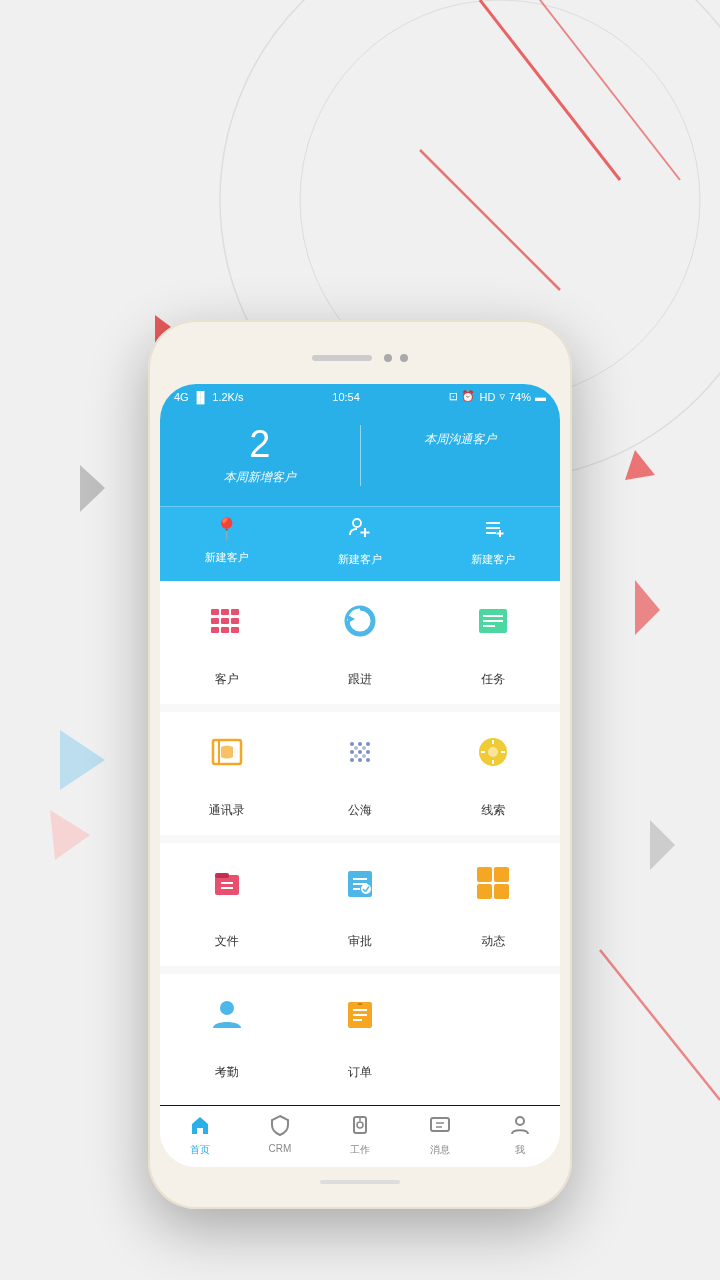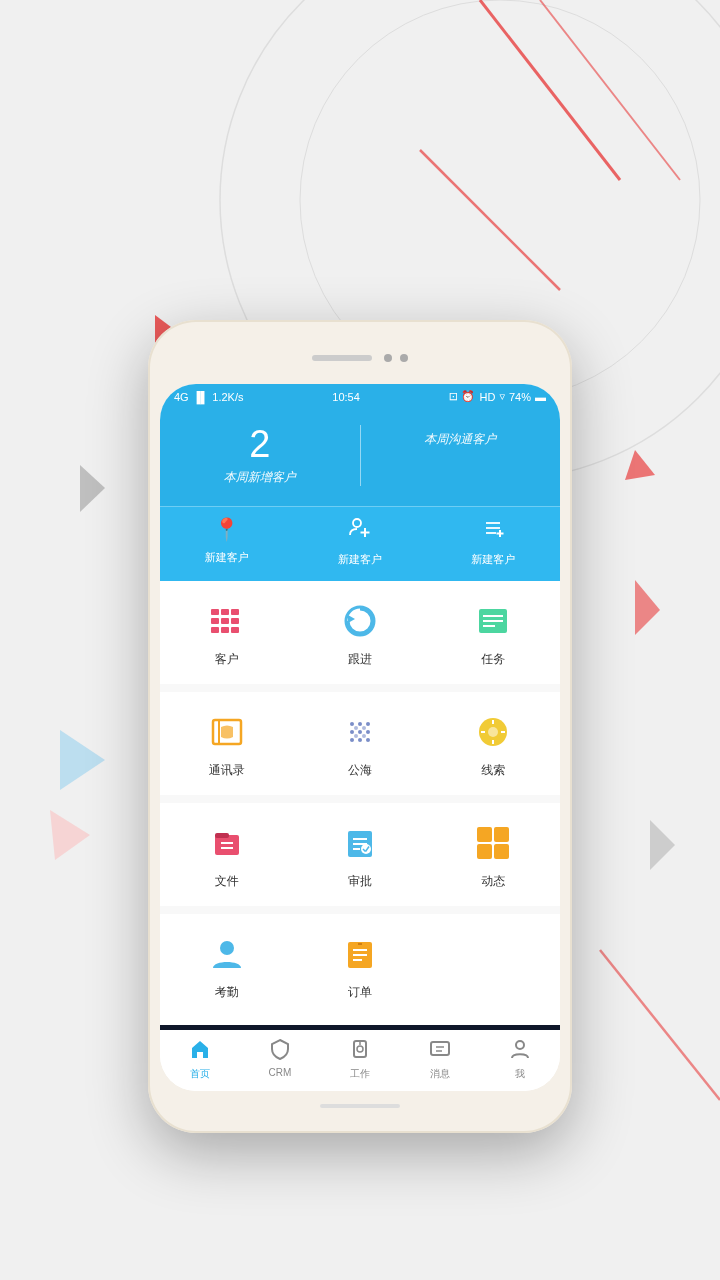--- a/index.html
+++ b/index.html
@@ -115,20 +115,21 @@
       display: grid;
       grid-template-columns: repeat(3, 1fr);
     }
 
     .grid-item {
       display: flex;
       flex-direction: column;
       align-items: center;
       padding: 18px 10px 16px;
       cursor: pointer;
+      gap: 20px;
     }
 
     .grid-icon {
       width: 44px;
       height: 44px;
       display: flex;
       align-items: center;
       justify-content: center;
       font-size: 30px;
       margin-bottom: 8px;
@@ -136,21 +137,21 @@
 
     .grid-label {
       font-size: 12px;
       color: #333;
     }
 
     
     .bottom-nav {
       background: #fff;
       display: flex;
-      border-top: 5px solid #0f172a;
+      border-top: 1px solid #0f172a;
     }
     .nav-item {
       flex: 1;
       display: flex;
       flex-direction: column;
       align-items: center;
       padding: 8px 0 10px;
       cursor: pointer;
     }
     .nav-icon { font-size: 20px; margin-bottom: 2px; }

